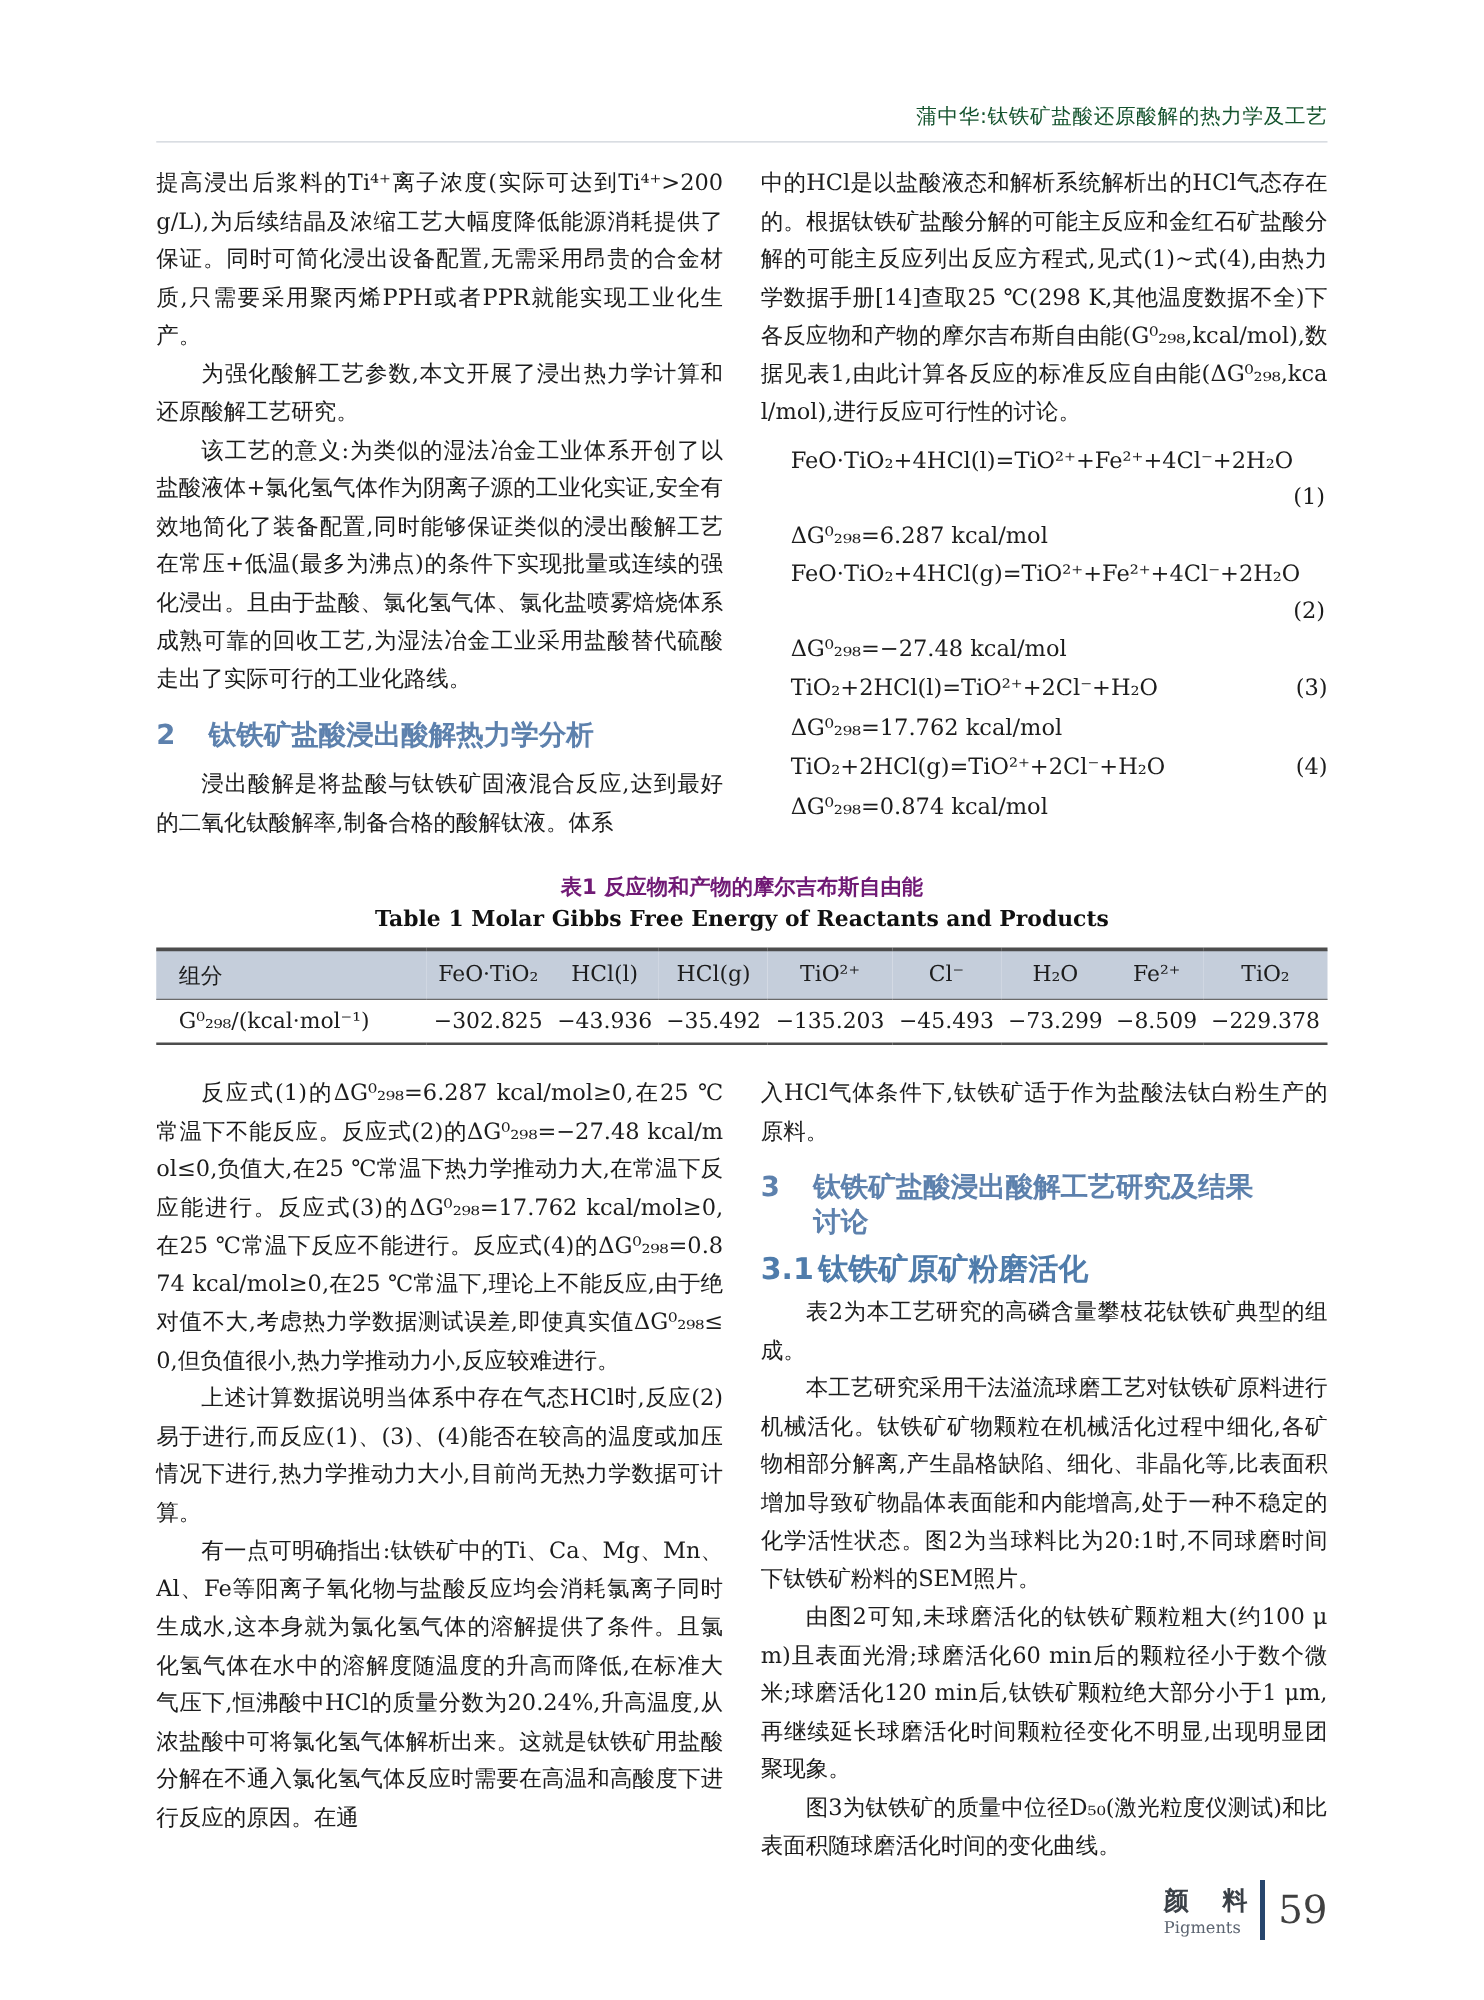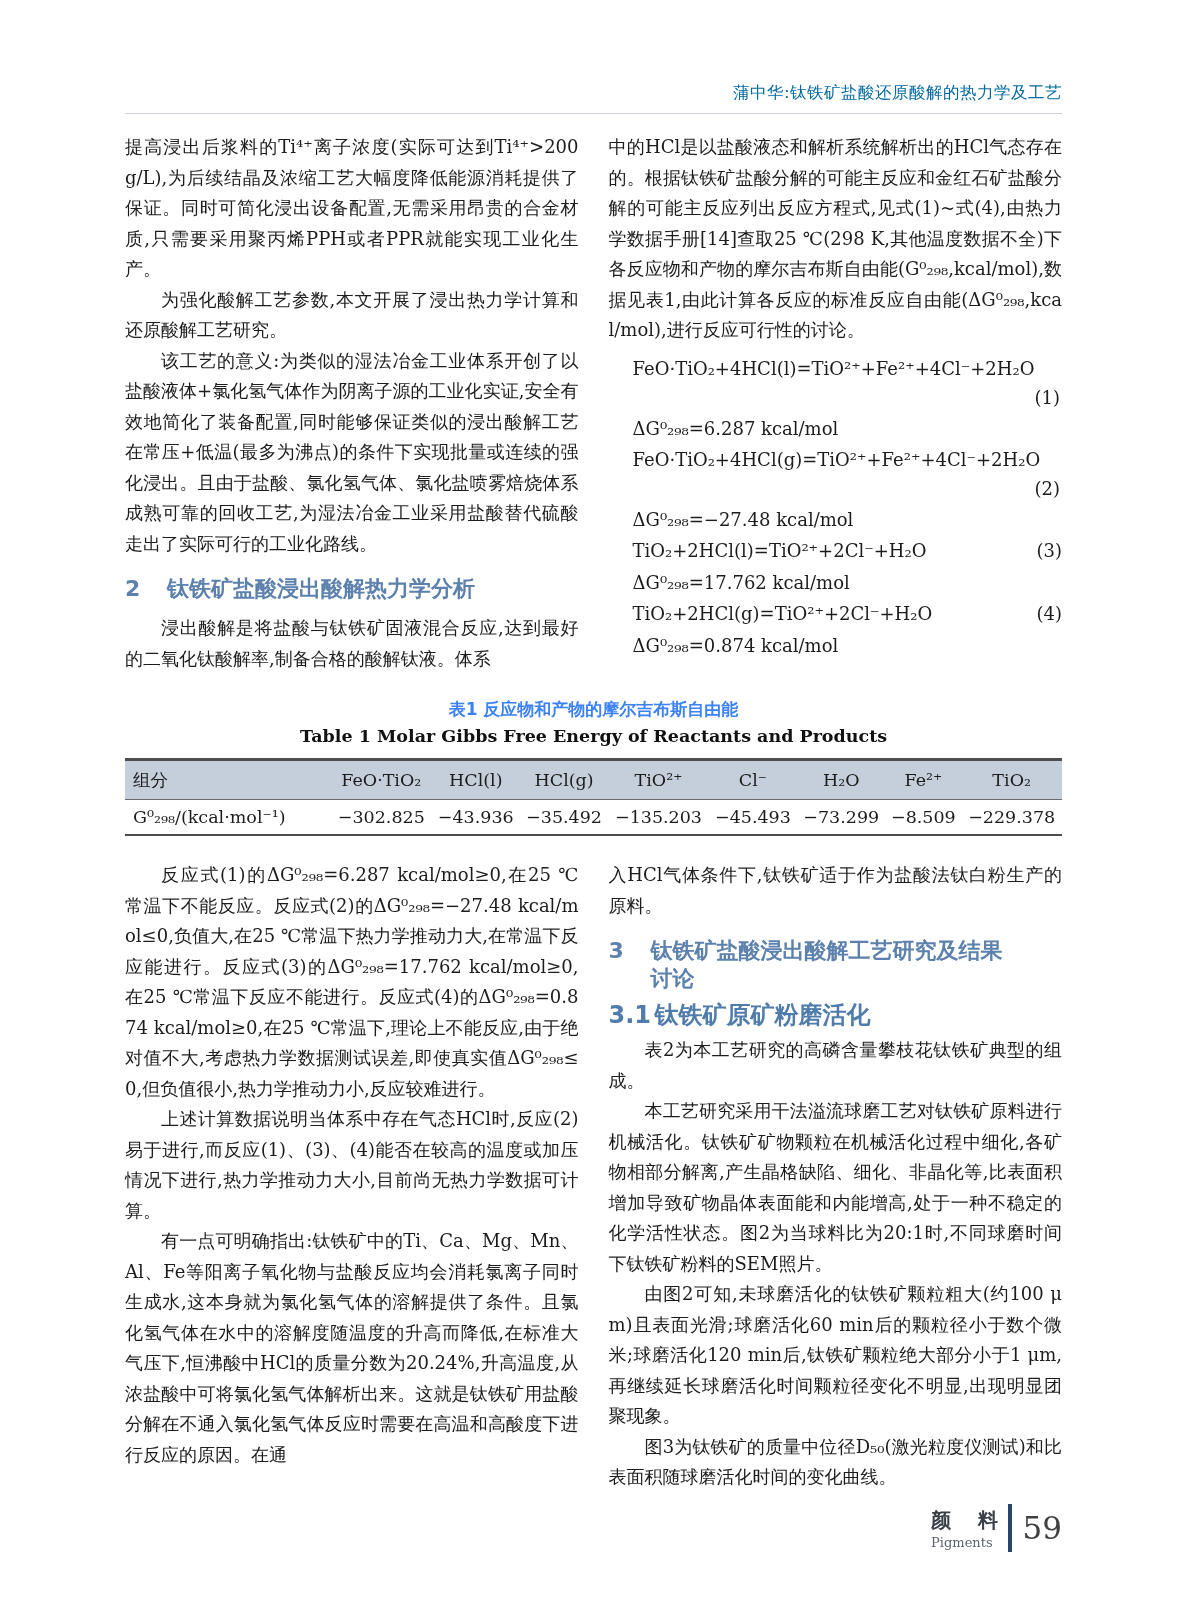--- a/index.html
+++ b/index.html
@@ -11,21 +11,21 @@
     padding:82px 125px 0 125px;
     overflow:hidden;
     font-family:"DejaVu Serif","Liberation Serif",serif;
     color:#1c1c1c;
   }
   
   .running-head {
     text-align:right;
     font-family:"DejaVu Sans","Liberation Sans",sans-serif;
     font-size:16.5px;
-    color:#0369a1;
+    color:#14532d;
     padding-bottom:9px;
     border-bottom:1px solid #cdd2d9;
     letter-spacing:0.5px;
   }
   
   .cols {
     display:grid;
     grid-template-columns:1fr 1fr;
     column-gap:30px;
     margin-top:18px;
@@ -66,40 +66,40 @@
   .eqblock { margin-top:8px; font-size:18px; }
   .eq-line { display:flex; justify-content:space-between; padding-left:24px; line-height:30px; }
   .eq-only { padding-left:24px; line-height:30px; }
   .eq-numline { text-align:right; line-height:28px; padding-right:2px; }
   .dg-line { padding-left:24px; line-height:33px; }
   
   .tablewrap { margin-top:24px; }
   .tcap-cn {
     text-align:center; font-weight:bold; font-size:17px;
     font-family:"DejaVu Sans","Liberation Sans",sans-serif;
-    color:#3b82f6;
+    color:#701a75;
   }
   .tcap-en {
     text-align:center; font-weight:bold; font-size:17.5px;
     font-family:"DejaVu Serif","Liberation Serif",serif;
     margin-top:5px; color:#111;
   }
   table.t1 {
     width:100%; border-collapse:collapse; margin-top:12px;
     font-size:17.5px;
     border-top:3px solid #4d4d4d;
     border-bottom:2px solid #4d4d4d;
   }
   table.t1 thead tr { background:#c5cedb; }
   table.t1 th, table.t1 td {
     font-weight:normal; text-align:center; padding:7px 2px;
     white-space:nowrap;
   }
   table.t1 thead tr th { border-bottom:1.5px solid #6a6a6a; }
-  table.t1 .c0 { text-align:left; padding-left:8px; width:196px; }
+  table.t1 .c0 { text-align:left; padding-left:18px; width:196px; }
   
   .footer {
     position:absolute; right:125px; bottom:48px;
     display:flex; align-items:center;
   }
   .f-txt { display:flex; flex-direction:column; align-items:flex-start; margin-right:10px; }
   .f-cn {
     font-weight:bold; font-size:20px; color:#3a4047;
     letter-spacing:10px; margin-right:-10px;
     font-family:"DejaVu Serif","Liberation Serif",serif;

